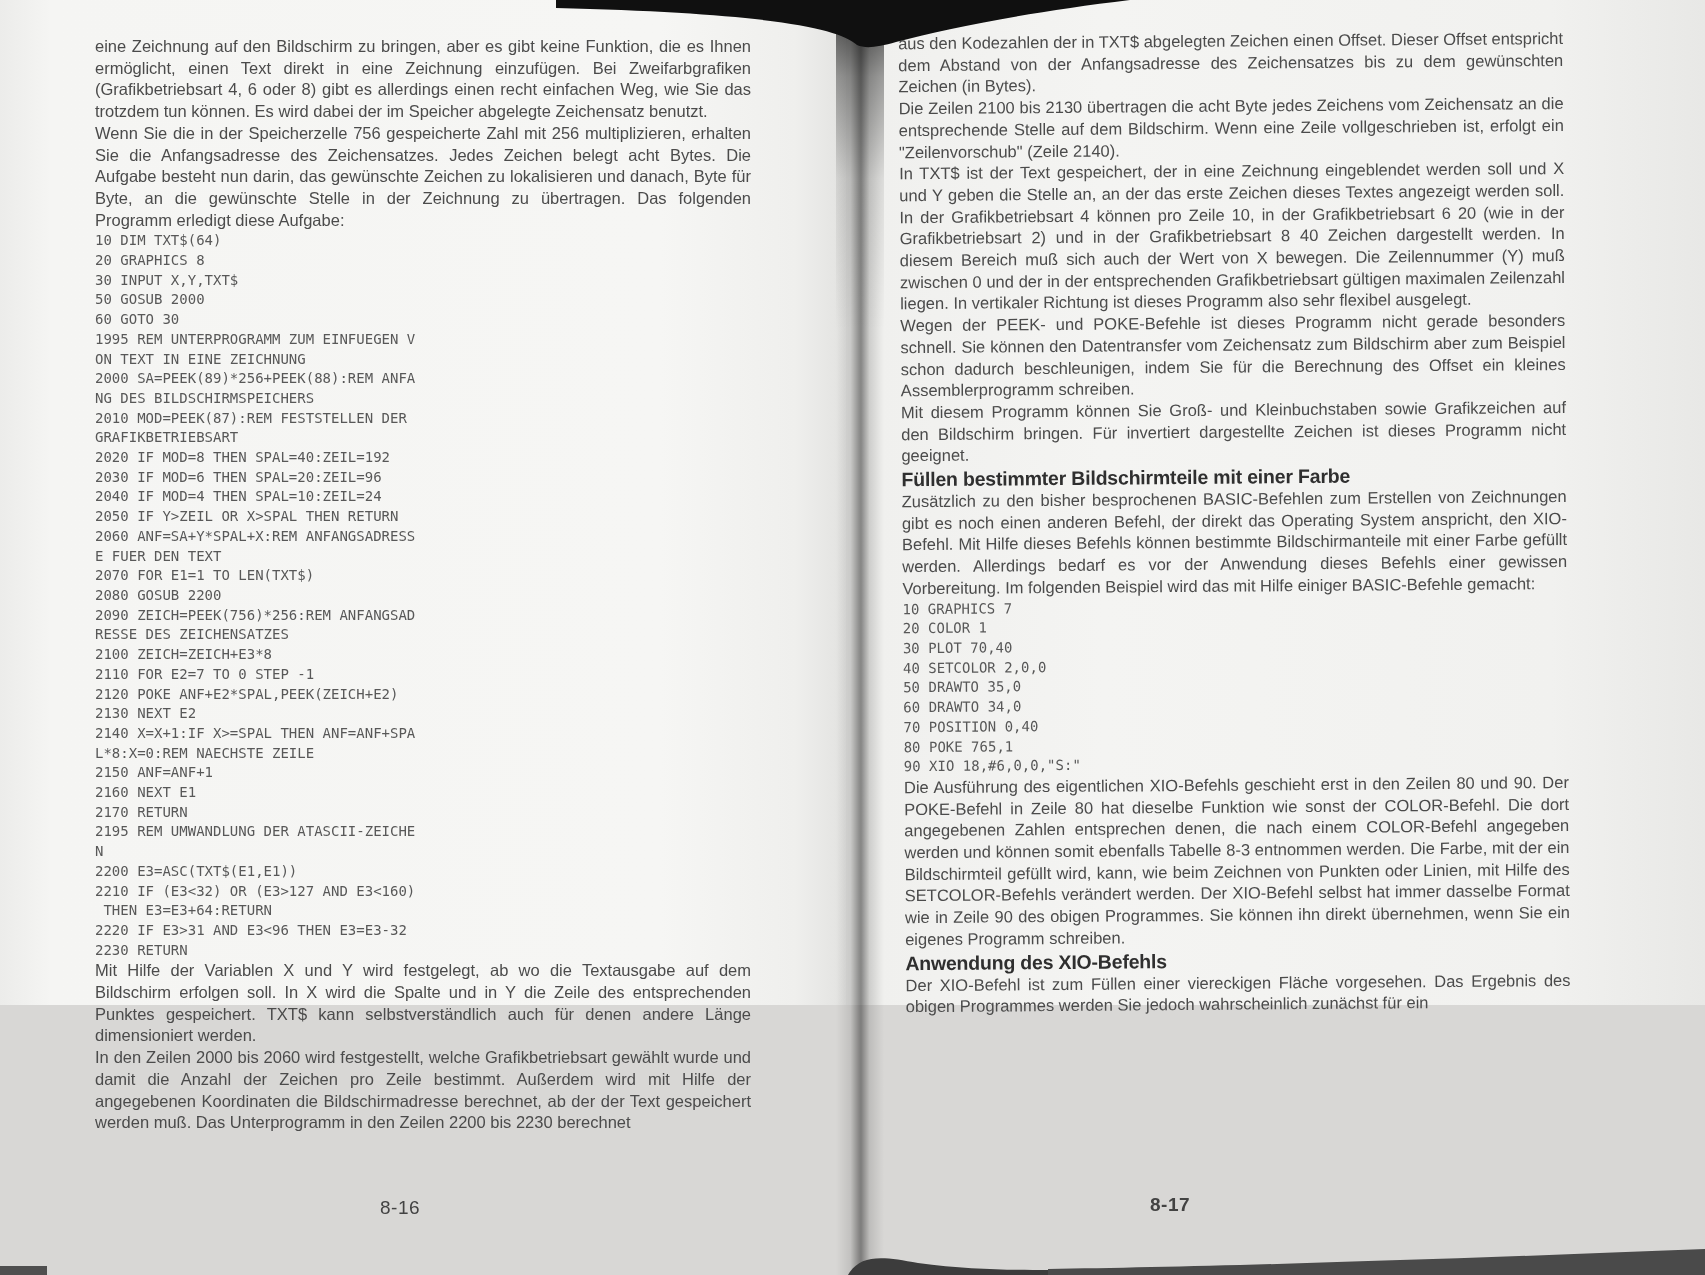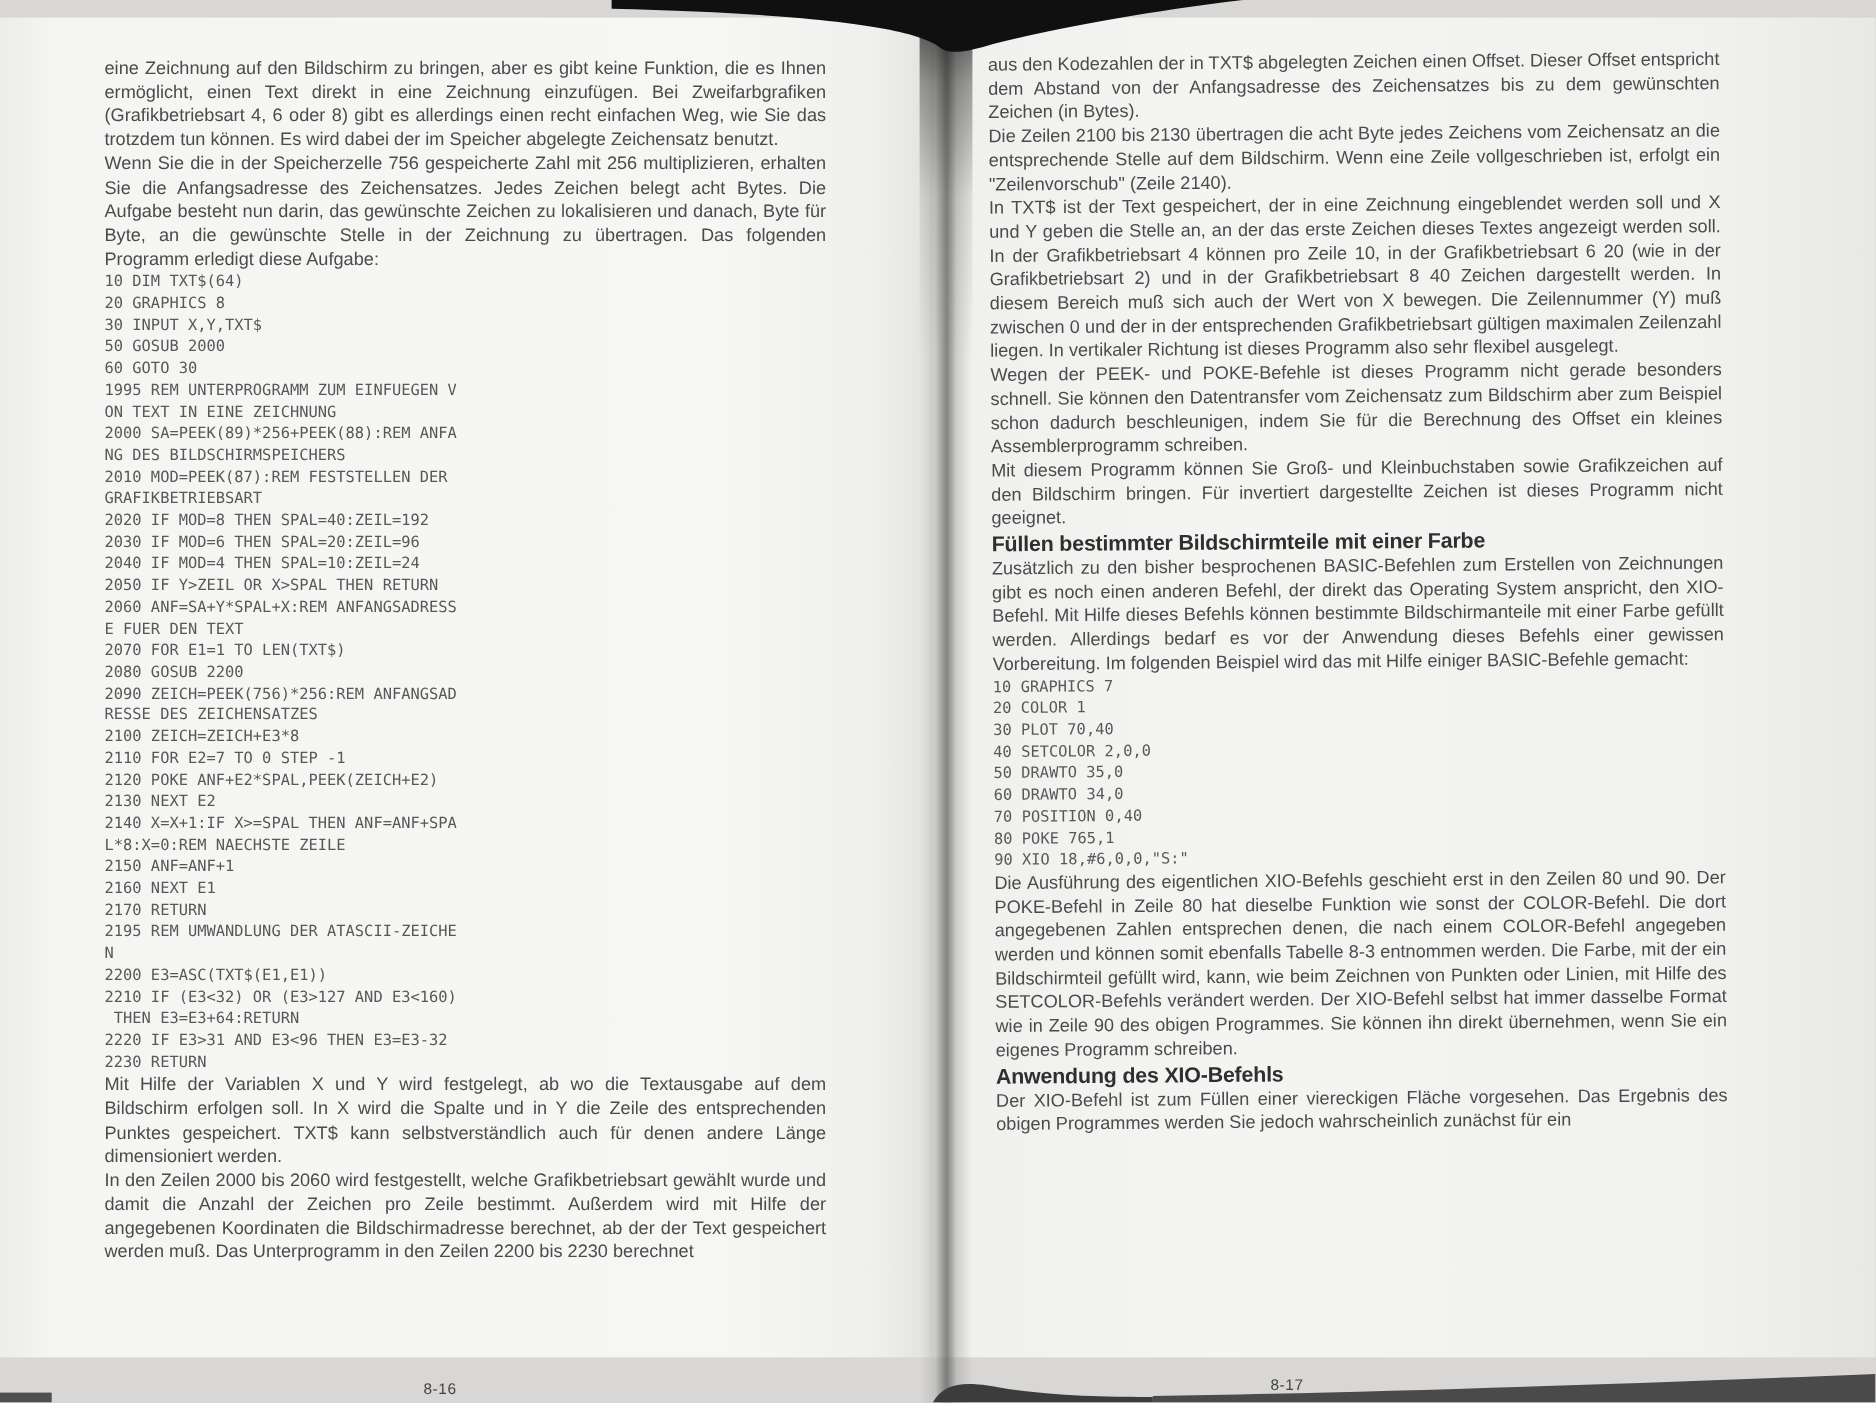--- a/index.html
+++ b/index.html
@@ -1,21 +1,21 @@
 <!DOCTYPE html>
 <html><head>
 <meta charset="utf-8">
 <style>
   html,body{margin:0;padding:0;}
   body{
     width:1705px;height:1275px;position:relative;overflow:hidden;
     background:#d8d7d5;
     font-family:"Liberation Sans", sans-serif;
   }
-  .page{position:absolute;top:16px;height:1218px;}
+  .page{position:absolute;top:0;height:1005px;}
   .page-left{
     left:0;width:846px;
     background:linear-gradient(to right,#ececea 0%,#f5f5f3 6%,#f6f6f4 78%,#efefed 94%,#e2e2e0 100%);
   }
   .page-right{
     left:846px;width:859px;
     background:linear-gradient(to right,#dfdfdd 0%,#f0f0ee 4%,#f4f4f2 30%,#f1f1ef 82%,#e8e8e6 100%);
   }
   .gutter{
     position:absolute;left:836px;top:0;width:48px;height:1275px;
@@ -39,25 +39,25 @@
   .code-right{margin-top:30px;margin-left:2px;}
   h2.sect{
     margin:0;font-size:19.5px;line-height:24px;letter-spacing:-0.2px;
     font-weight:bold;color:#2f2f2f;
   }
   .h-fill{margin-top:38px;}
   .h-xio{margin-top:34px;}
   .p-after-h{margin-top:24px;}
   .p-after-code{margin-top:36px;}
   .pagenum{
-    position:absolute;font-size:14px;letter-spacing:0.5px;color:#434343;
-    width:80px;text-align:center;font-weight:bold;font-weight:500;margin-top:41px;
+    position:absolute;font-size:19px;letter-spacing:0.5px;color:#434343;
+    width:80px;text-align:center;font-weight:bold;font-weight:500;
   }
   .pagenum-left{left:360px;top:1197px;}
-  .pagenum-right{left:284px;top:1194px;}
+  .pagenum-right{left:284px;top:1194px;font-weight:bold;}
 </style>
 </head>
 <body>
 
 <div class="page page-left">
   <div class="col col-left">
     <p class="body">eine Zeichnung auf den Bildschirm zu bringen, aber es gibt keine Funktion, die es Ihnen ermöglicht, einen Text direkt in eine Zeichnung einzufügen. Bei Zweifarbgrafiken (Grafikbetriebsart 4, 6 oder 8) gibt es allerdings einen recht einfachen Weg, wie Sie das trotzdem tun können. Es wird dabei der im Speicher abgelegte Zeichensatz benutzt.</p>
     <p class="body">Wenn Sie die in der Speicherzelle 756 gespeicherte Zahl mit 256 multiplizieren, erhalten Sie die Anfangsadresse des Zeichensatzes. Jedes Zeichen belegt acht Bytes. Die Aufgabe besteht nun darin, das gewünschte Zeichen zu lokalisieren und danach, Byte für Byte, an die gewünschte Stelle in der Zeichnung zu übertragen. Das folgenden Programm erledigt diese Aufgabe:</p>
     <pre class="code code-left">10 DIM TXT$(64)
 20 GRAPHICS 8

